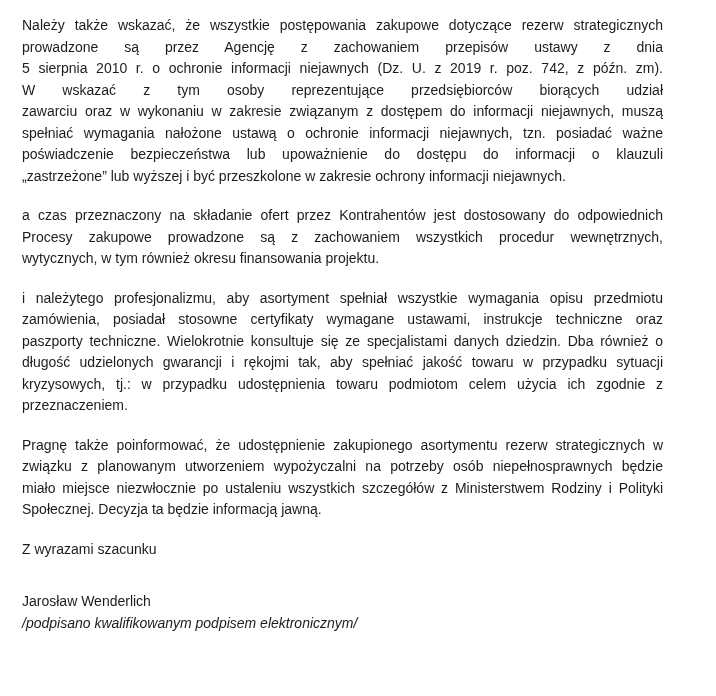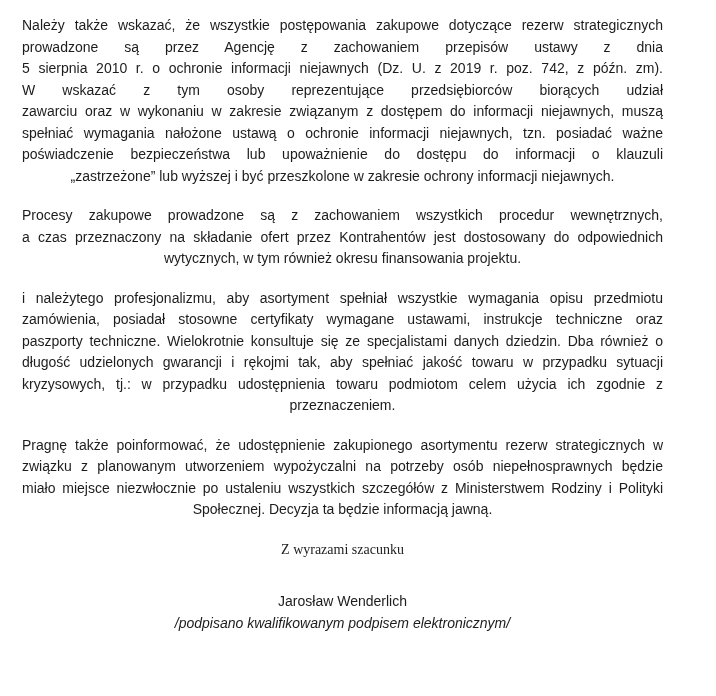--- a/index.html
+++ b/index.html
@@ -21,25 +21,25 @@
     letter-spacing: 0px;
   }
   .para { margin: 0 0 18px 0; }
   
   .line {
     text-align: justify;
     text-align-last: justify;
     white-space: normal;
   }
   .line.last {
-    text-align: center;
+    text-align: left;
     text-align-last: auto;
   }
   .closing { margin: 0; }
-  .salutation { margin-top: 16px; font-family: Liberation Serif, serif; }
+  .salutation { margin-top: 16px; }
   .signature-name {
     margin-top: 31px;
     font-weight: 400;
   }
   .signature-note {
     font-style: italic;
   }
 </style>
 </head>
 <body>
@@ -50,22 +50,22 @@
         <div class="line">Należy także wskazać, że wszystkie postępowania zakupowe dotyczące rezerw strategicznych</div>
         <div class="line">prowadzone są przez Agencję z zachowaniem przepisów ustawy z dnia</div>
         <div class="line">5 sierpnia 2010 r. o ochronie informacji niejawnych (Dz. U. z 2019 r. poz. 742, z późn. zm).</div>
         <div class="line">W wskazać z tym osoby reprezentujące przedsiębiorców biorących udział</div>
         <div class="line">zawarciu oraz w wykonaniu w zakresie związanym z dostępem do informacji niejawnych, muszą</div>
         <div class="line">spełniać wymagania nałożone ustawą o ochronie informacji niejawnych, tzn. posiadać ważne</div>
         <div class="line">poświadczenie bezpieczeństwa lub upoważnienie do dostępu do informacji o klauzuli</div>
         <div class="line last">„zastrzeżone” lub wyższej i być przeszkolone w zakresie ochrony informacji niejawnych.</div>
       </div>
       <div class="para">
+        <div class="line">a czas przeznaczony na składanie ofert przez Kontrahentów jest dostosowany do odpowiednich</div>
         <div class="line">Procesy zakupowe prowadzone są z zachowaniem wszystkich procedur wewnętrznych,</div>
-        <div class="line">a czas przeznaczony na składanie ofert przez Kontrahentów jest dostosowany do odpowiednich</div>
         <div class="line last">wytycznych, w tym również okresu finansowania projektu.</div>
       </div>
       <div class="para">
         <div class="line">i należytego profesjonalizmu, aby asortyment spełniał wszystkie wymagania opisu przedmiotu</div>
         <div class="line">zamówienia, posiadał stosowne certyfikaty wymagane ustawami, instrukcje techniczne oraz</div>
         <div class="line">paszporty techniczne. Wielokrotnie konsultuje się ze specjalistami danych dziedzin. Dba również o</div>
         <div class="line">długość udzielonych gwarancji i rękojmi tak, aby spełniać jakość towaru w przypadku sytuacji</div>
         <div class="line">kryzysowych, tj.: w przypadku udostępnienia towaru podmiotom celem użycia ich zgodnie z</div>
         <div class="line last">przeznaczeniem.</div>
       </div>

